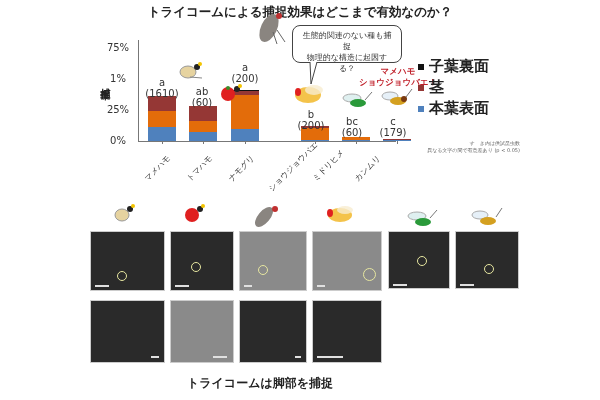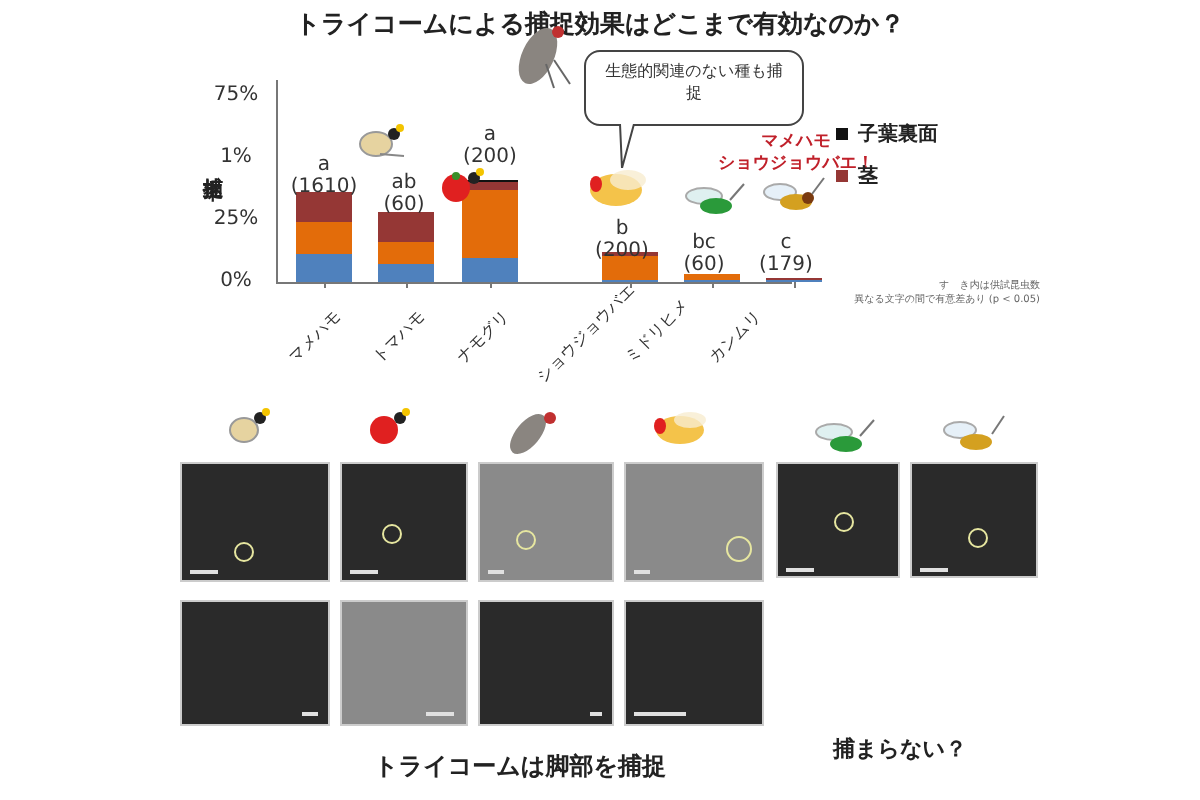--- a/index.html
+++ b/index.html
@@ -8,21 +8,21 @@
   .yaxis-label { position: absolute; left: 98px; top: 80px; width: 14px; font-size: 10px; font-weight: bold; writing-mode: vertical-rl; letter-spacing: 1px; }
   .ytick { position: absolute; left: 100px; width: 36px; text-align: center; font-size: 10px; color: #333; }
   .axis-y { position: absolute; left: 138px; top: 40px; width: 1px; height: 102px; background: #777; }
   .axis-x { position: absolute; left: 138px; top: 141px; width: 258px; height: 1px; background: #777; }
   .bar { position: absolute; width: 28px; display: flex; flex-direction: column-reverse; }
   .seg { width: 100%; }
   .bar-label { position: absolute; width: 50px; text-align: center; font-size: 10px; line-height: 11px; color: #333; }
   .xtick { position: absolute; font-size: 8px; color: #333; transform-origin: left top; transform: rotate(-45deg); white-space: nowrap; }
   .tickmark { position: absolute; top: 141px; width: 1px; height: 3px; background: #777; }
   .legend { position: absolute; left: 418px; top: 56px; }
-  .legend-item { display: flex; align-items: center; height: 21px; font-size: 10px; font-weight: bold; }
+  .legend-item { display: flex; align-items: center; height: 21px; font-size: 15px; font-weight: bold; }
   .legend-swatch { width: 6px; height: 6px; margin-right: 5px; }
   .note { position: absolute; left: 400px; top: 140px; width: 120px; text-align: right; font-size: 5px; line-height: 7px; color: #666; }
   .bubble { position: absolute; left: 292px; top: 25px; width: 110px; height: 38px; border: 1px solid #444; border-radius: 8px; font-size: 8px; line-height: 11px; padding: 4px 6px; text-align: center; color: #333; background: #fff; }
   .bubble-tail { position: absolute; left: 308px; top: 62px; width: 10px; height: 22px; }
   .callout { position: absolute; left: 358px; top: 66px; width: 80px; text-align: center; font-size: 8.5px; line-height: 11px; font-weight: bold; color: #c0202a; }
   .insect { position: absolute; }
   .sem { position: absolute; background: #2a2a2a; border: 1px solid #ccc; overflow: hidden; }
   .sem.light { background: #8a8a8a; }
   .sem .scale { position: absolute; height: 2px; background: #e0e0e0; }
   .sem .circle { position: absolute; width: 10px; height: 10px; border: 1px solid #e6e6a0; border-radius: 50%; }
@@ -143,39 +143,44 @@
   </svg>
 <svg class="insect" style="left:380px; top:88px" width="34" height="22">
     <ellipse cx="10" cy="8" rx="8" ry="4" fill="#e6f0f8" stroke="#aaa"></ellipse>
     <ellipse cx="18" cy="13" rx="8" ry="4" fill="#d4a020"></ellipse>
     <circle cx="24" cy="11" r="3" fill="#7a3a10"></circle>
     <line x1="26" y1="9" x2="32" y2="1" stroke="#777"></line>
   </svg>
 
 <div class="bubble">
   <div>生態的関連のない種も捕捉</div>
+  <div>物理的な構造に起因する？</div>
 </div>
 <svg class="bubble-tail" viewBox="0 0 10 22">
     <polyline points="2,0 3,22 9,0" fill="#fff" stroke="#444" stroke-width="1"></polyline>
   </svg>
 
 <div class="callout">
   <div>マメハモ</div>
   <div>ショウジョウバエ！</div>
 </div>
 
 <div class="legend">
   <div class="legend-item">
       <span class="legend-swatch" style="background:#111"></span>
       <span>子葉裏面</span>
     </div>
   <div class="legend-item">
       <span class="legend-swatch" style="background:#953735"></span>
       <span>茎</span>
     </div>
+  <div class="legend-item">
+      <span class="legend-swatch" style="background:#4f81bd"></span>
+      <span>本葉表面</span>
+    </div>
 </div>
 
 <div class="note">
   <div>すゞき内は供試昆虫数</div>
   <div>異なる文字の間で有意差あり (p &lt; 0.05)</div>
 </div>
 
 <svg class="insect" style="left:112px; top:203px" width="26" height="20">
     <ellipse cx="10" cy="12" rx="7" ry="6" fill="#e6d3a0" stroke="#999"></ellipse>
     <circle cx="18" cy="6" r="3" fill="#222"></circle>
@@ -239,14 +244,13 @@
   </div>
 <div class="sem" style="left:239px; top:300px; width:68px; height:63px">
     <div class="scale" style="left:55px; top:55px; width:6px"></div>
   </div>
 <div class="sem" style="left:312px; top:300px; width:70px; height:63px">
     <div class="scale" style="left:4px; top:55px; width:26px"></div>
   </div>
 
 <div class="caption" style="left:160px; top:375px; width:200px">トライコームは脚部を捕捉</div>
 <div class="caption" style="left:380px; top:368px; width:140px; font-size:11px; line-height:14px">
-  <div>捕まらない？</div>
 </div>
 
 </body></html>

